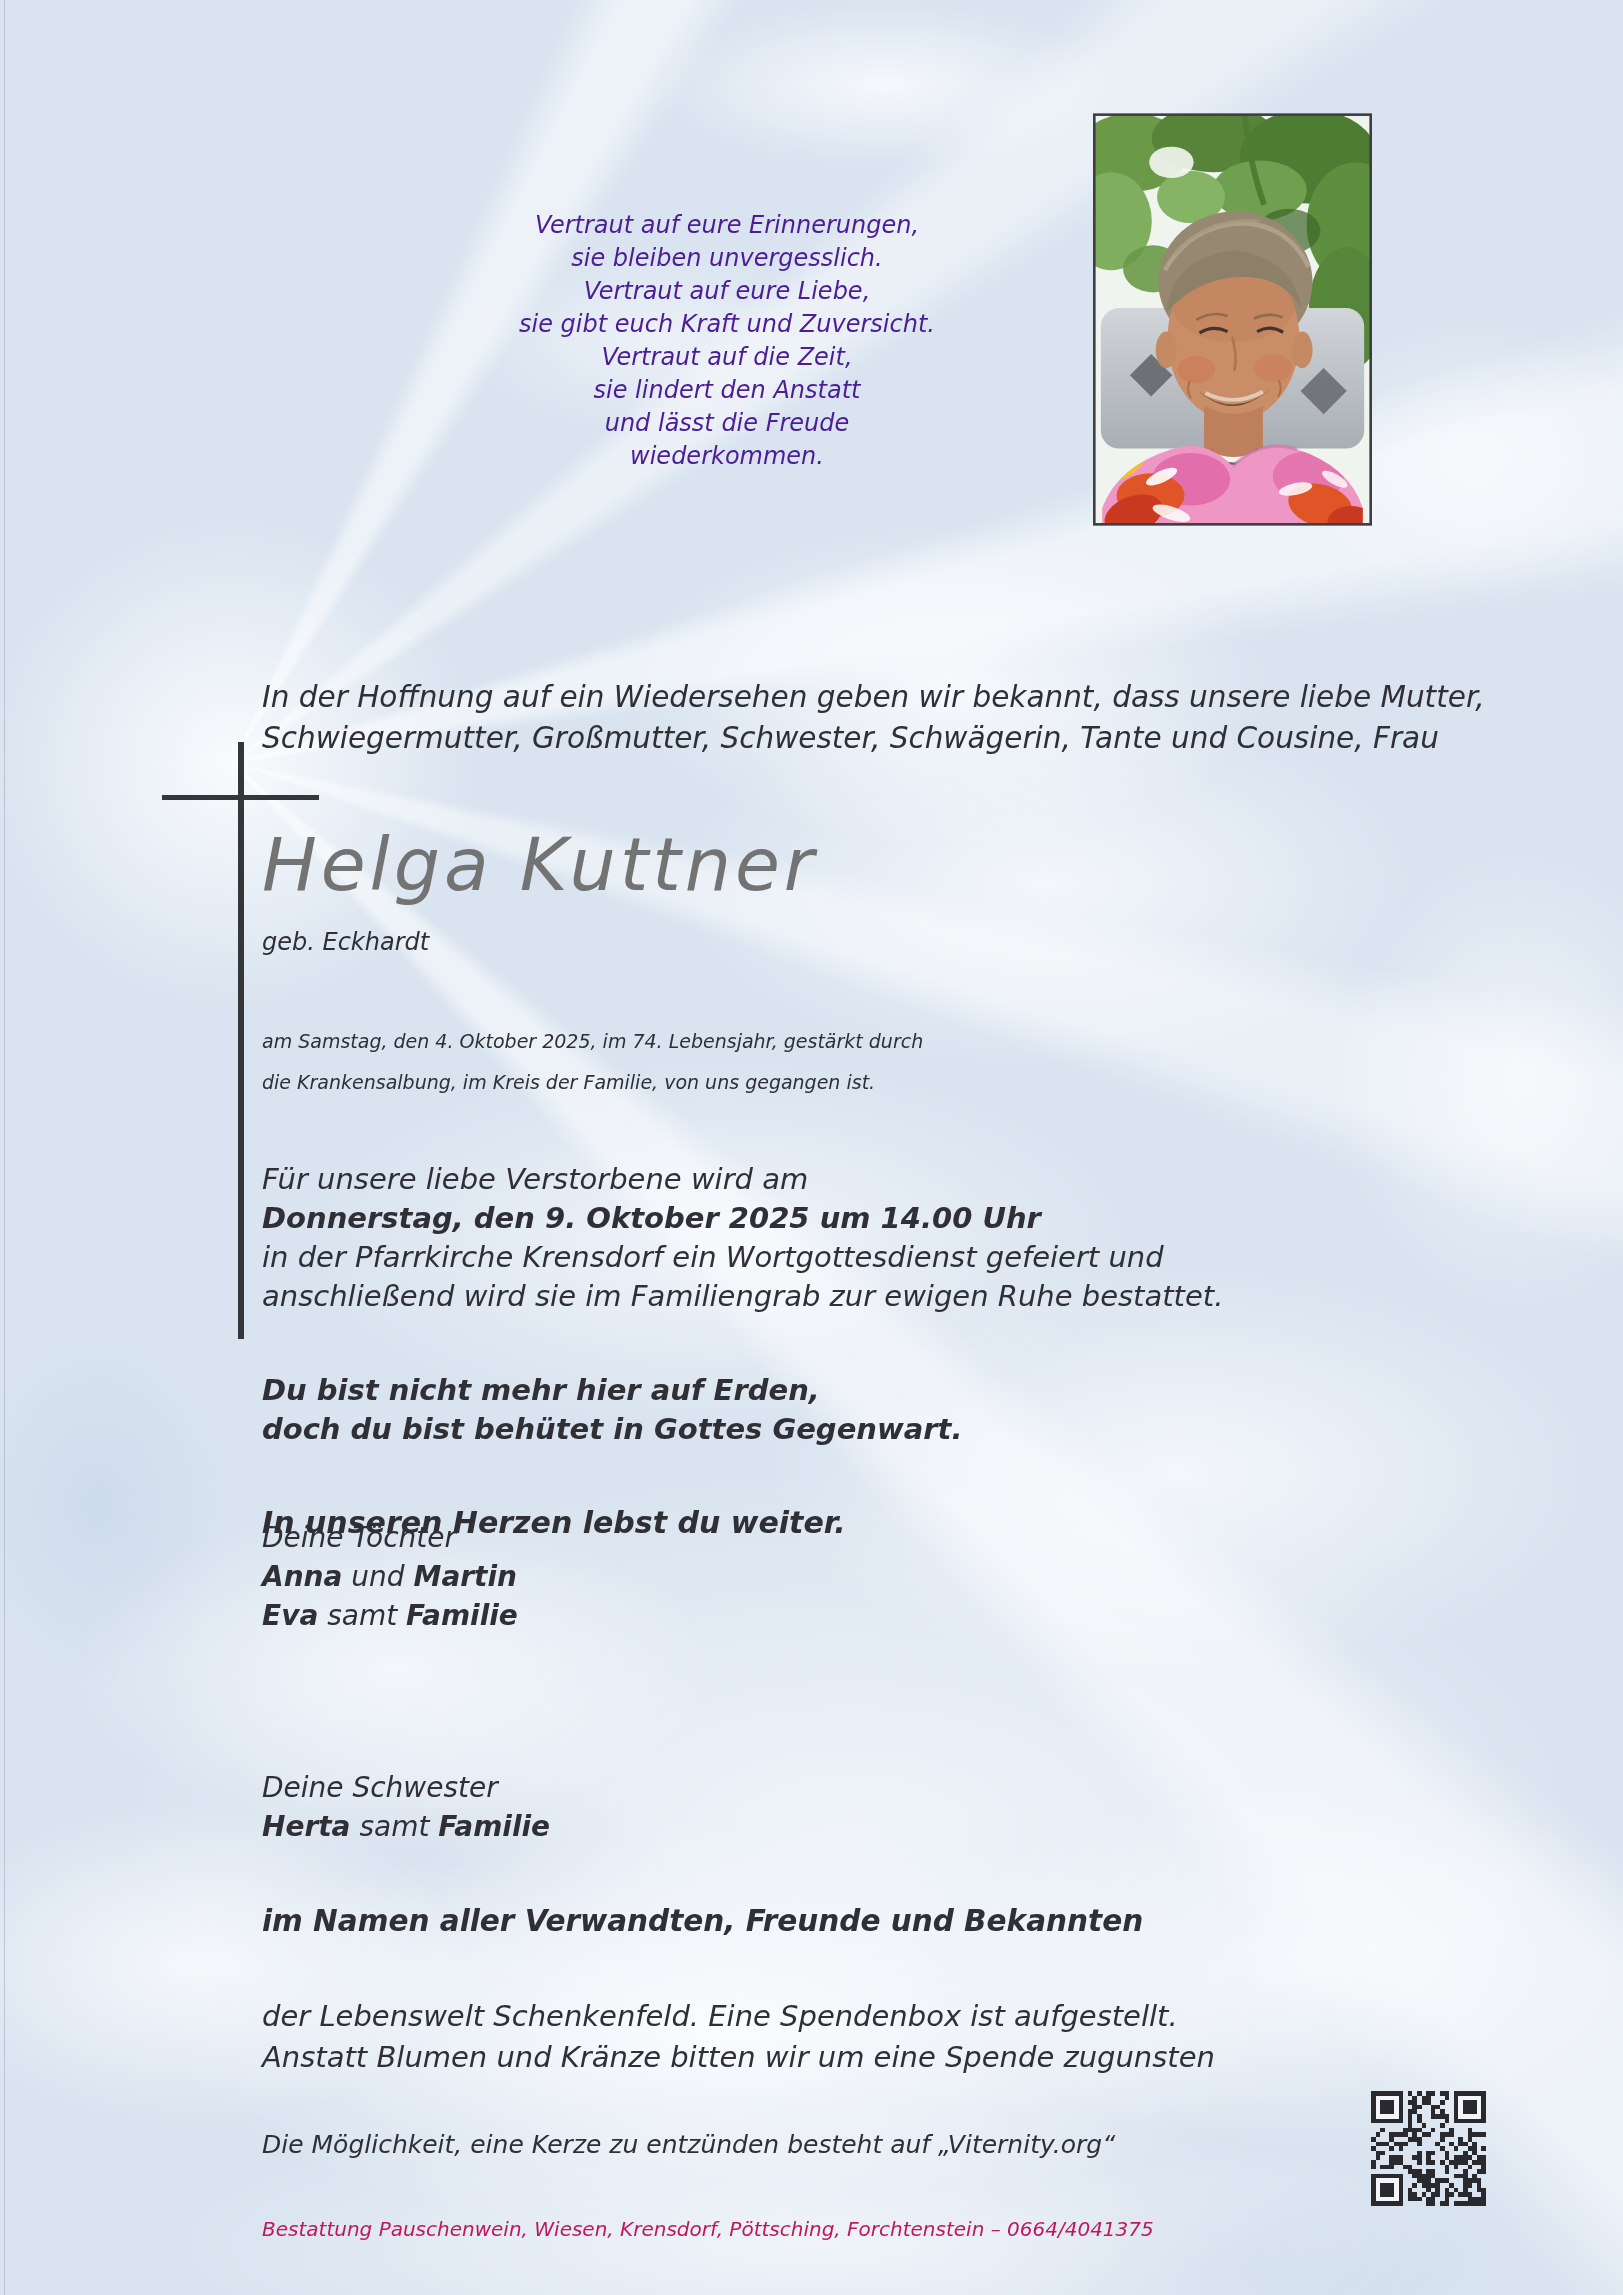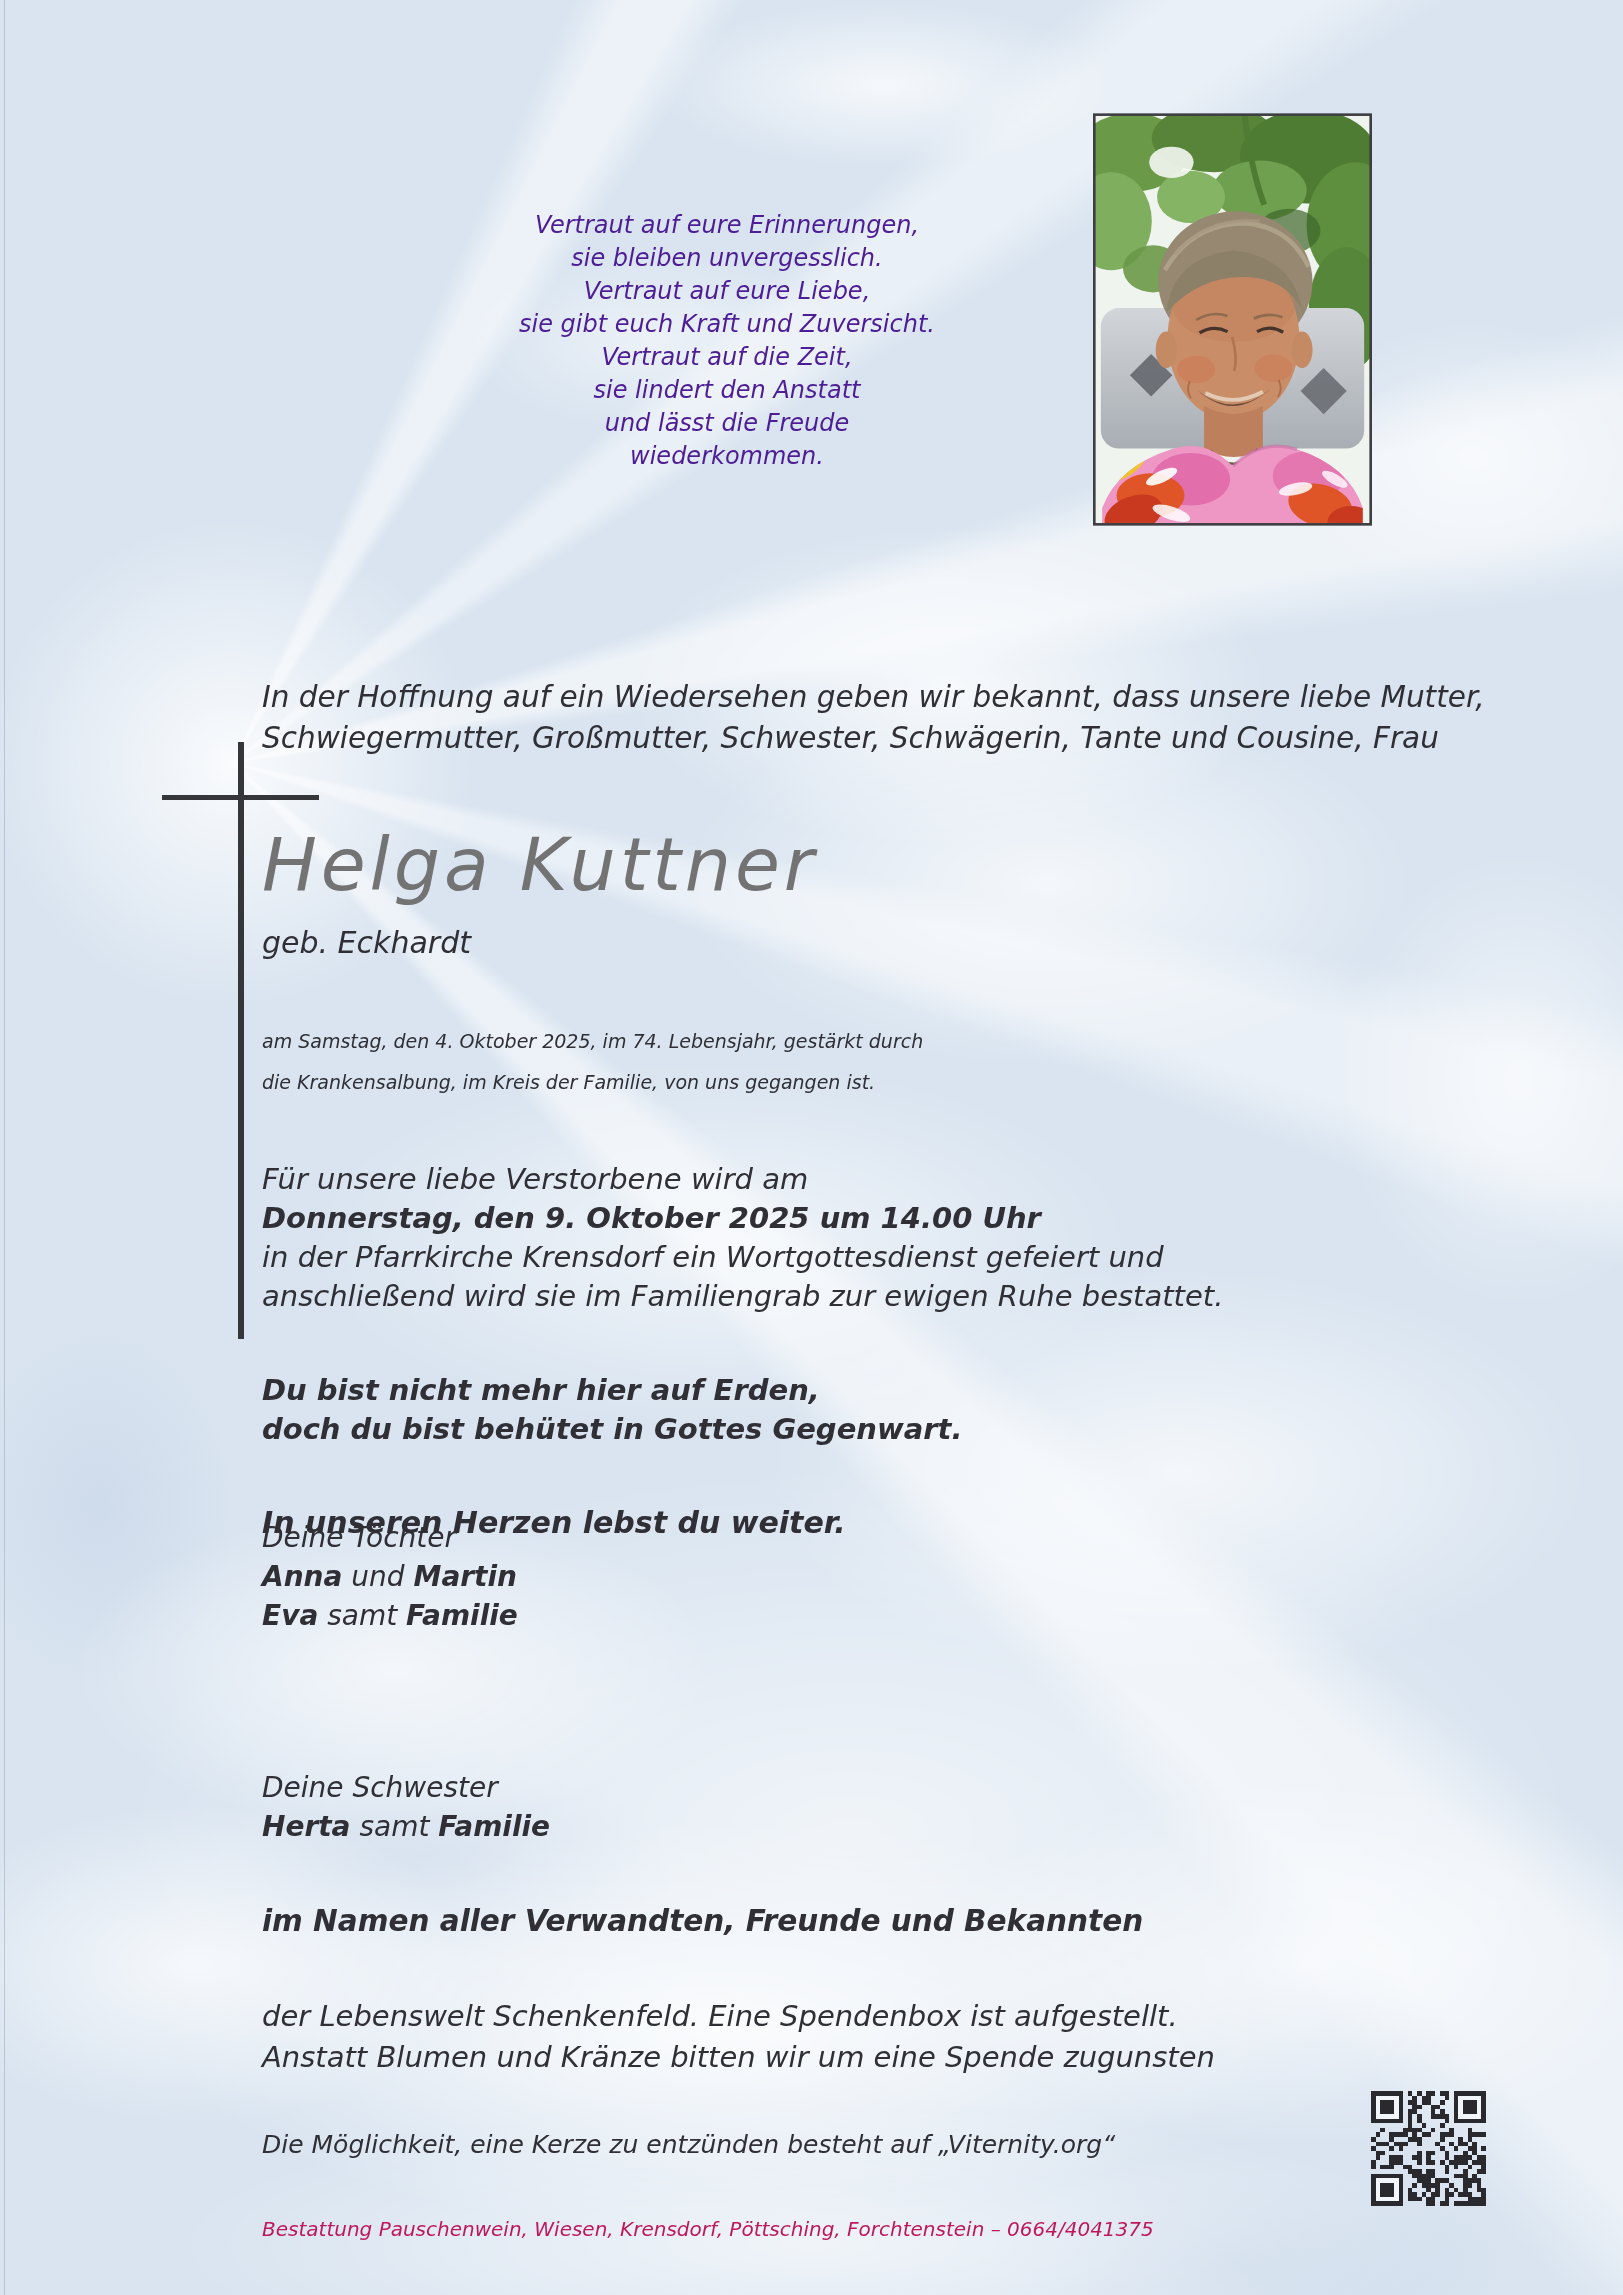--- a/index.html
+++ b/index.html
@@ -49,21 +49,21 @@
       
       radial-gradient(circle 340px at 232px 763px, rgba(255,255,255,.85), rgba(255,255,255,0) 72%);
   }
   .edge-line{position:absolute;left:3.9px;top:0;width:1.3px;height:100%;background:rgba(150,163,182,.5);}
 
   .txt{position:absolute;left:262px;width:1361px;font-style:italic;}
   .poem{position:absolute;left:511px;top:209px;width:432px;text-align:center;
         font-style:italic;font-size:24px;line-height:33px;color:#4c1d95;}
   .announce{top:677px;font-size:29.5px;line-height:41px;}
   .name{top:819px;font-size:73px;line-height:92px;letter-spacing:3.9px;color:#737373;}
-  .maiden{top:924px;font-size:30px;line-height:37px;}
+  .maiden{top:924px;font-size:24px;line-height:37px;}
   .death{top:1021px;font-size:19px;line-height:41px;font-style:italic;}
   .service{top:1160px;font-size:29px;line-height:39px;}
   .verse{top:1371px;font-size:29px;line-height:39px;font-weight:bold;}
   .herzen{top:1504px;font-size:30px;line-height:38px;font-weight:bold;}
   .family1{top:1518px;font-size:28px;line-height:39px;}
   .family2{top:1768px;font-size:28px;line-height:39px;}
   .imnamen{top:1902px;font-size:29.5px;line-height:38px;font-weight:bold;}
   .donation{top:1996px;font-size:29px;line-height:41px;}
   .kerze{top:2128px;font-size:25px;line-height:33px;}
   .footer{top:2216px;font-size:20px;line-height:26px;color:#be185d;}

